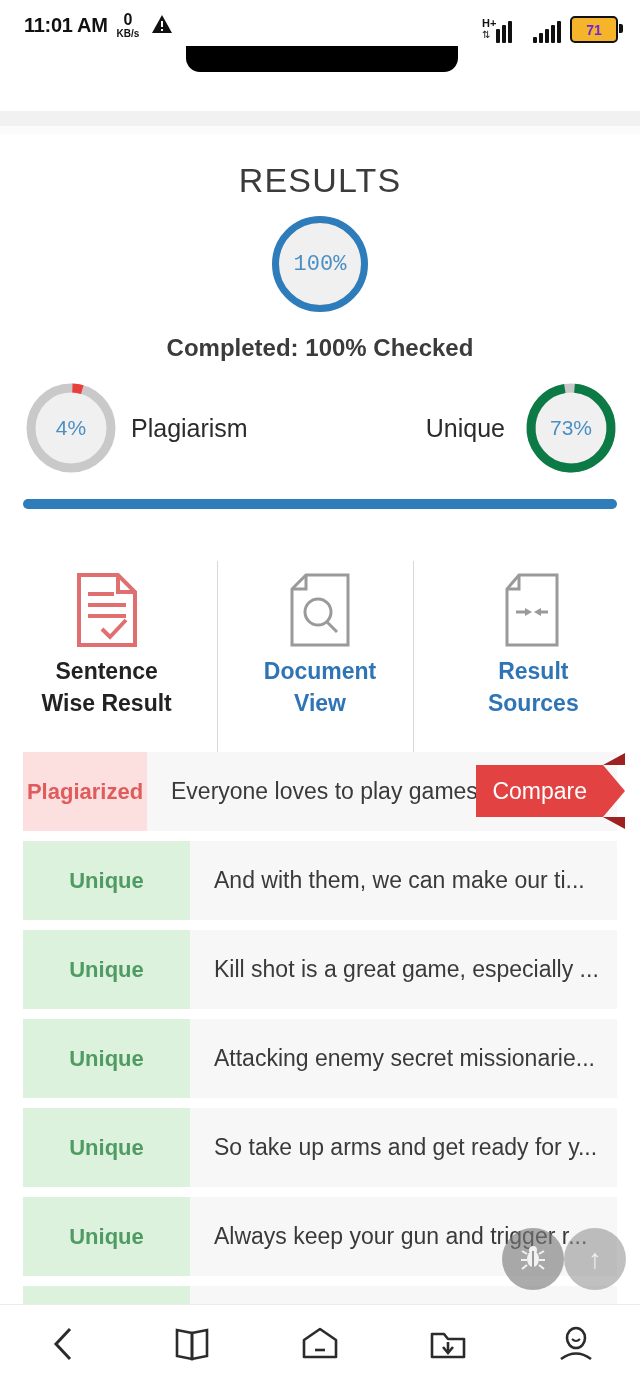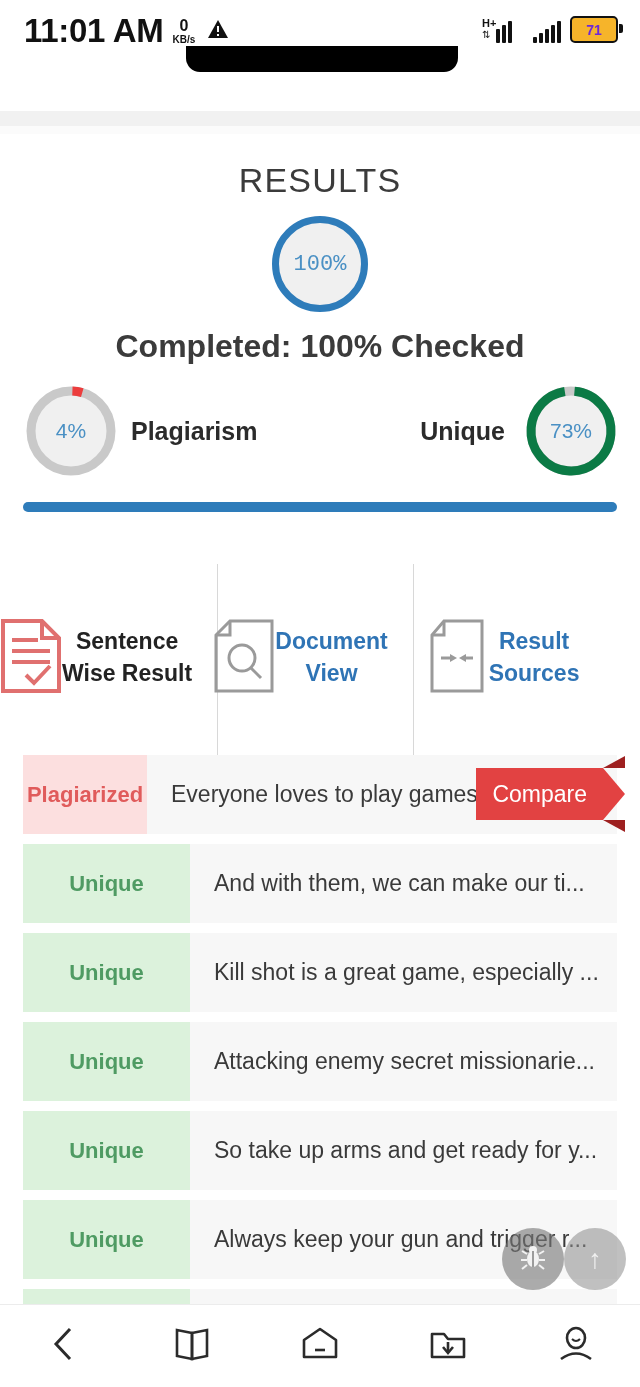--- a/index.html
+++ b/index.html
@@ -13,21 +13,21 @@
 
   
   .statusbar{
     position:absolute;top:0;left:0;width:640px;height:88px;
     background:#ffffff;
   }
   .sb-left{
     position:absolute;left:24px;top:12px;
     display:flex;align-items:center;gap:9px;
   }
-  .sb-clock{font-size:33px;font-weight:bold;color:#111;letter-spacing:-.3px;}
+  .sb-clock{font-size:20px;font-weight:bold;color:#111;letter-spacing:-.3px;}
   .sb-speed{display:flex;flex-direction:column;align-items:center;line-height:1;}
   .sb-speed .n{font-size:16px;font-weight:bold;color:#111;}
   .sb-speed .u{font-size:10px;font-weight:bold;color:#111;margin-top:1px;}
   .sb-warn{margin-left:3px;}
   .sb-right{
     position:absolute;right:22px;top:16px;
     display:flex;align-items:flex-end;gap:9px;
   }
   .sig{position:relative;display:flex;align-items:flex-end;gap:2px;height:22px;}
   .sig i{display:block;width:4px;background:#111;border-radius:1px;}
@@ -86,54 +86,54 @@
   .ring{
     width:96px;height:96px;border-radius:50%;
     background:#f0f0f0;
     display:flex;align-items:center;justify-content:center;
     box-sizing:border-box;
   }
   .ring-100{border:7px solid #2e7cba;}
   .ring-100 span{font-size:22px;color:#4a90c4;}
 
   .completed{
-    text-align:center;font-size:32px;color:#3b3b3b;margin-top:16px;font-weight:bold;
+    text-align:center;font-size:24px;color:#3b3b3b;margin-top:22px;font-weight:bold;
   }
 
   .gauges{
     position:relative;height:112px;margin-top:12px;
   }
   .gauge{
     position:absolute;width:92px;height:92px;top:8px;
   }
   .gauge svg{display:block;}
   .gauge .val{
     position:absolute;left:0;top:0;width:92px;height:92px;
     display:flex;align-items:center;justify-content:center;
     font-size:21px;color:#4a90c4;
   }
   .gauge-left{left:25px;}
   .gauge-right{right:23px;}
   .glabel{
-    position:absolute;font-size:25px;color:#2b2b2b;font-weight:bold;top:40px;
+    position:absolute;font-size:25px;color:#2b2b2b;font-weight:normal;top:40px;
   }
   .glabel-left{left:131px;}
   .glabel-right{right:135px;}
 
   .bluebar{
     height:10px;background:#2e7cba;border-radius:6px;
     margin:13px 23px 0 23px;
   }
 
   
   .tabs{
     display:flex;margin-top:37px;position:relative;height:192px;
   }
   .tab{
-    flex:1;display:flex;flex-direction:row;align-items:center;
+    flex:1;display:flex;flex-direction:column;align-items:center;
     position:relative;padding-top:22px;
   }
   .tab .tico{height:84px;display:flex;align-items:center;justify-content:center;}
   .tab .tlabel{
     text-align:center;font-size:23px;line-height:1.38;font-weight:bold;margin-top:4px;
   }
   .tab-active .tlabel{color:#222;}
   .tab-inactive .tlabel{color:#2f74b5;}
   .tdiv{
     position:absolute;top:15px;width:1px;height:192px;background:#d8d8d8;

